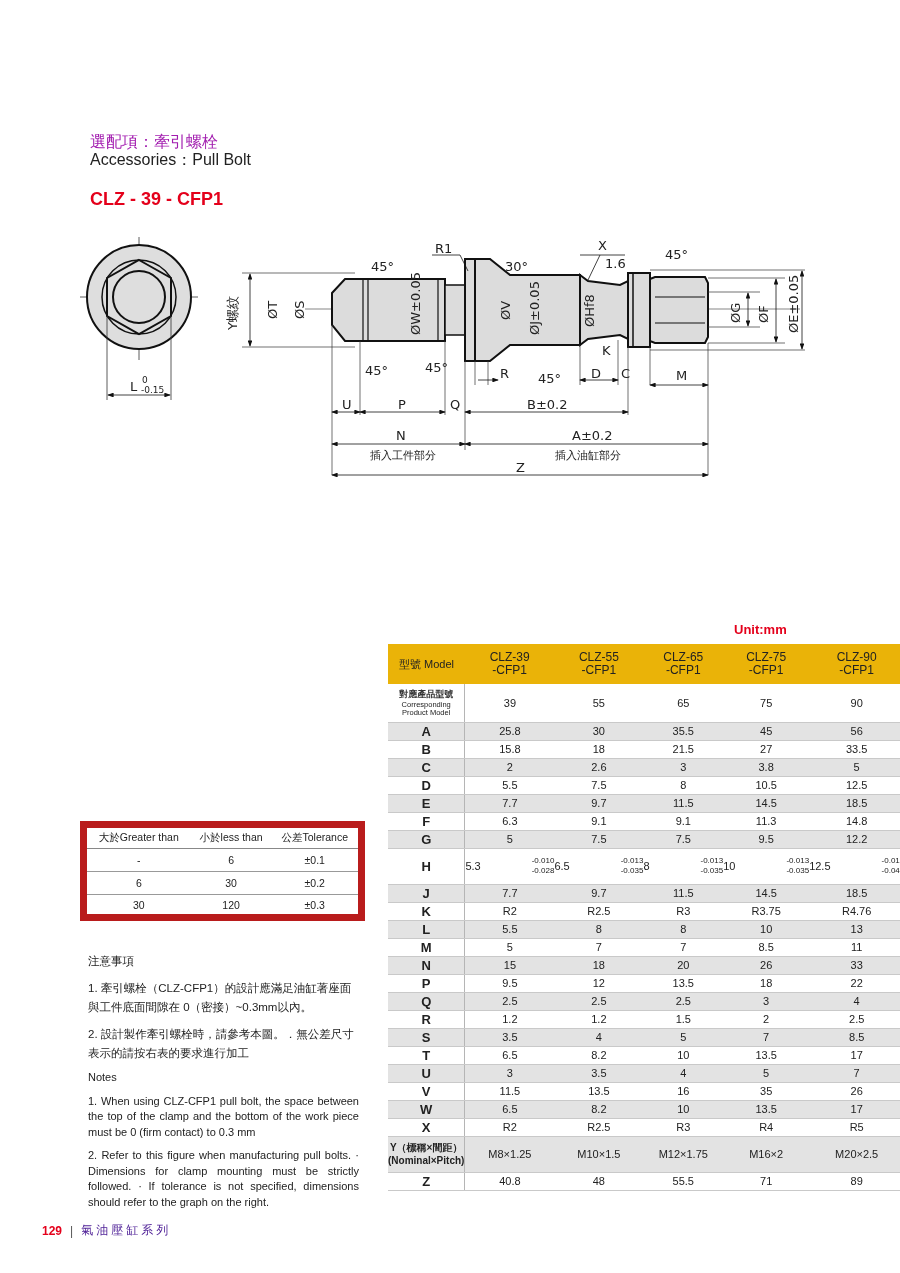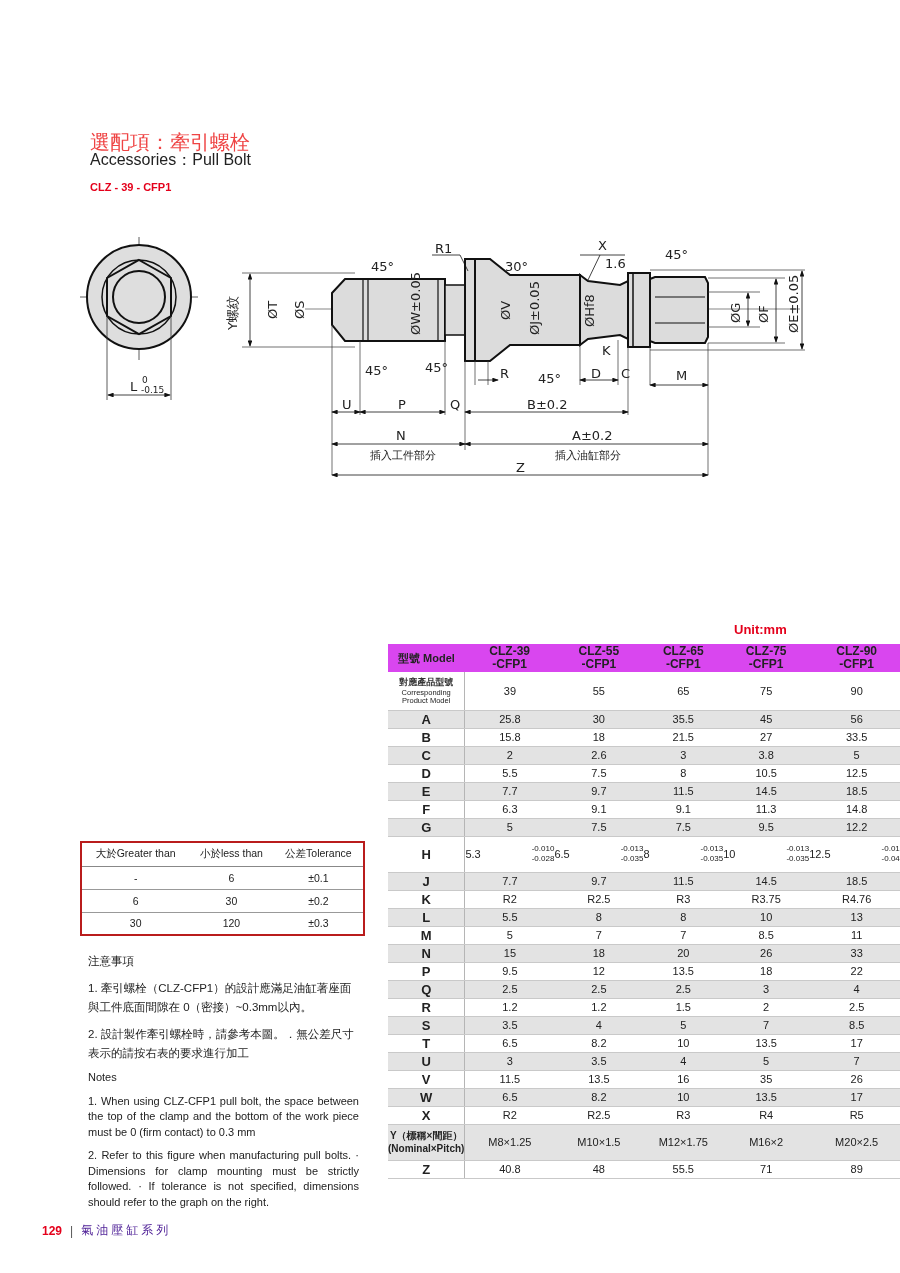--- a/index.html
+++ b/index.html
@@ -1,48 +1,48 @@
 <!DOCTYPE html>
 <html><head>
 <meta charset="utf-8">
 <style>
   * { box-sizing: border-box; margin: 0; padding: 0; }
   html, body { width: 900px; height: 1273px; background: #ffffff; overflow: hidden; }
   body { position: relative; font-family: "Liberation Sans", "DejaVu Sans", sans-serif; color: #222; }
 
   .title-block { position: absolute; left: 90px; top: 133px; }
-  .title-zh { font-size: 20px; line-height: 18px; color: #ef4444; }
+  .title-zh { font-size: 16px; line-height: 18px; color: #a21caf; }
   .title-en { font-size: 16px; line-height: 18px; color: #222; }
-  .model-code { margin-top: 12px; font-size: 11px; font-weight: bold; color: #e4001b; }
+  .model-code { margin-top: 20px; font-size: 18px; font-weight: bold; color: #e4001b; }
 
   .drawing { position: absolute; left: 80px; top: 225px; width: 740px; height: 270px; }
   .drawing svg { width: 740px; height: 270px; }
   .dlabel { font-family: "DejaVu Sans", sans-serif; font-size: 13px; fill: #222; }
   .dlabel-sm { font-family: "DejaVu Sans", sans-serif; font-size: 9px; fill: #222; }
 
   .unit { position: absolute; left: 734px; top: 622px; font-size: 13px; font-weight: bold; color: #e4001b; }
 
   table.spec { position: absolute; left: 388px; top: 644px; width: 402px; border-collapse: collapse; font-size: 11px; }
   table.spec th, table.spec td { text-align: center; vertical-align: middle; }
-  table.spec thead th { background: #d946ef; font-weight: bold; height: 28px; font-size: 12px; line-height: 13px; color: #222; }
+  table.spec thead th { background: #eab308; font-weight: normal; height: 40px; font-size: 12px; line-height: 13px; color: #222; }
   table.spec thead th.first { font-size: 11px; }
   table.spec tbody td { height: 18px; border-bottom: 1px solid #c9c9c9; color: #222; }
   table.spec tbody td.rowlabel { font-weight: bold; font-size: 13px; width: 82px; border-right: 1px solid #b5b5b5; }
   table.spec tbody tr.g td { background: #e3e3e3; }
   table.spec tbody tr.corr td { height: 38px; }
   table.spec tbody tr.tall td { height: 36px; }
   table.spec tbody tr.ytall td { height: 36px; }
   .corr-zh { display:block; font-size: 9px; font-weight: bold; color:#333; }
   .corr-en { display:block; font-size: 7.5px; line-height: 8px; font-weight: normal; }
   .tol { display: inline-flex; align-items: center; gap: 36px; }
   .tol .base { font-size: 11px; }
   .tol .stack { display: inline-flex; flex-direction: column; font-size: 8px; line-height: 10px; text-align: left; margin-left: 15px; }
   .ylbl { display:block; font-size: 11px; font-weight: bold; line-height: 13px; }
 
-  table.tolerance { position: absolute; left: 80px; top: 821px; width: 285px; border-collapse: collapse; border: 2px solid #b91c1c; font-size: 10.5px; margin-top: 20px; }
+  table.tolerance { position: absolute; left: 80px; top: 821px; width: 285px; border-collapse: collapse; border: 7px solid #b91c1c; font-size: 10.5px; }
   table.tolerance th { font-weight: normal; height: 24px; border-bottom: 1px solid #888; color: #222; }
   table.tolerance td { height: 23px; text-align: center; border-bottom: 1px solid #999; color: #222; }
   table.tolerance tr:last-child td { border-bottom: none; }
 
   .notes-zh { position: absolute; left: 80px; top: 944px; width: 290px; font-size: 11.5px; line-height: 19px; color: #222; }
   .notes-en { position: absolute; left: 80px; top: 1062px; width: 287px; font-size: 11px; line-height: 15.5px; color: #222; text-align: justify; }
   .notes-en p, .notes-zh p { margin: 8px; }
 
   .footer { position: absolute; left: 42px; top: 1222px; font-size: 12px; display: flex; align-items: center; gap: 8px; }
   .footer .page { color: #e4001b; font-weight: bold; }

